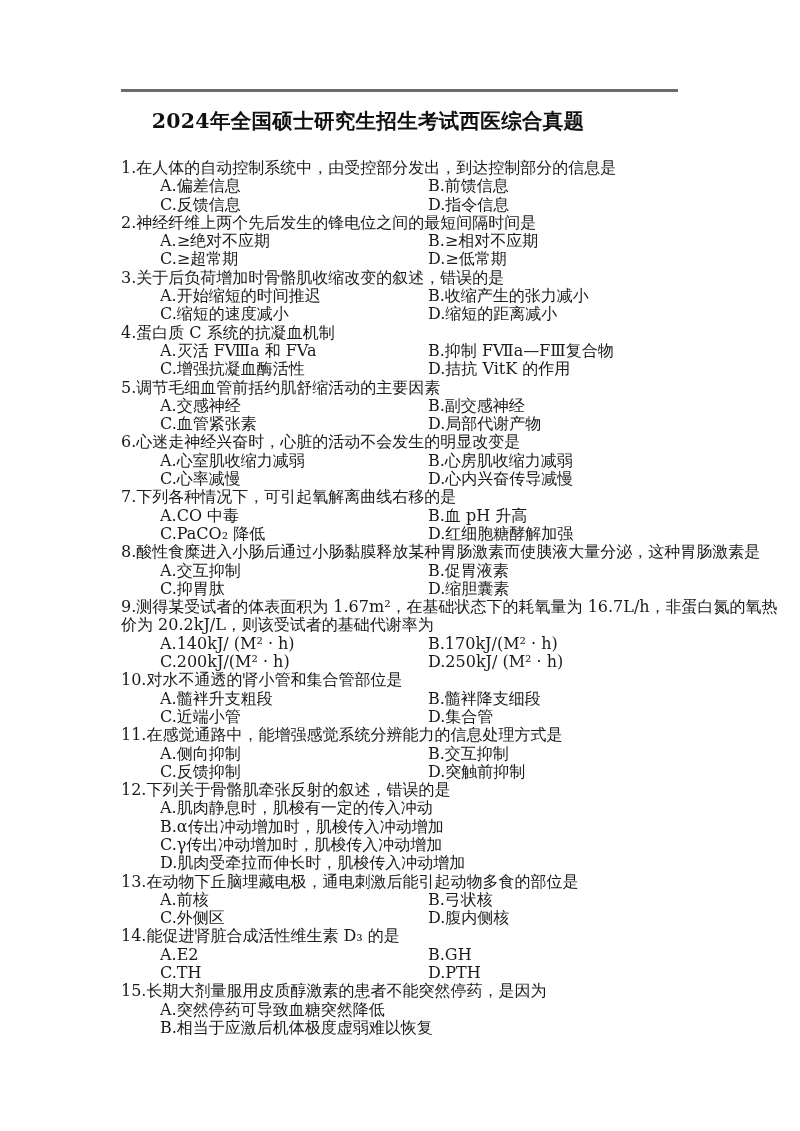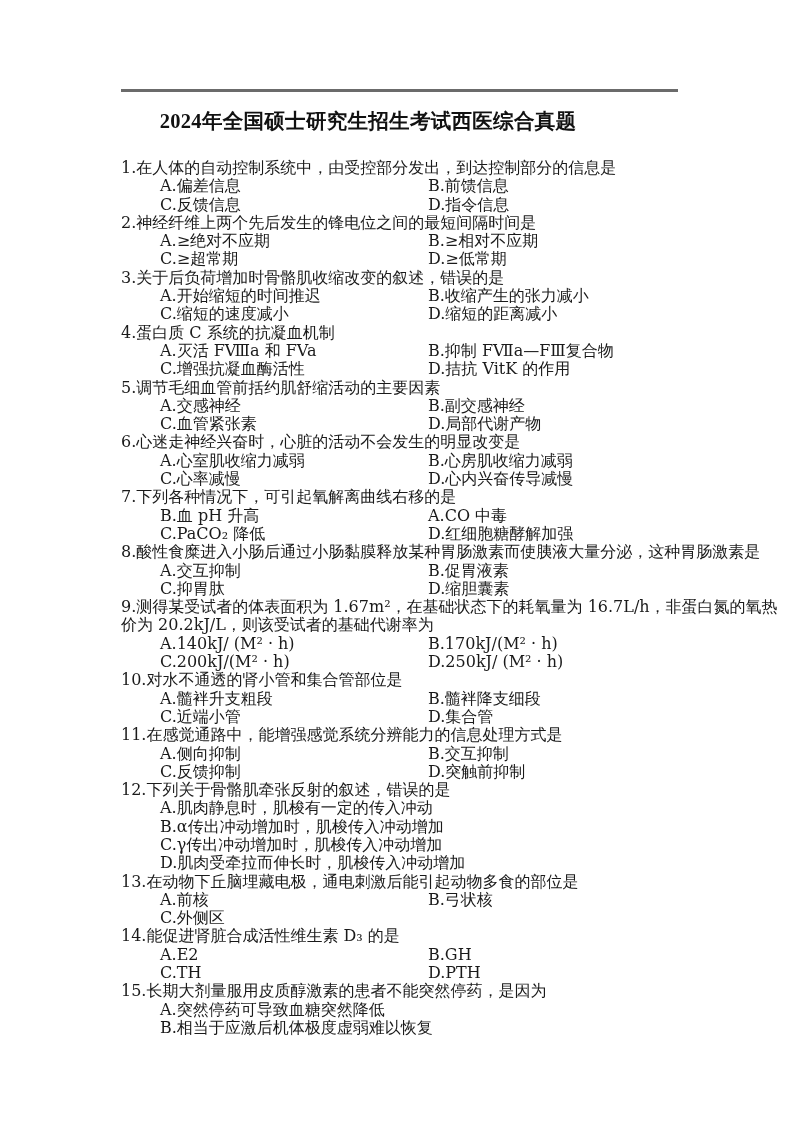--- a/index.html
+++ b/index.html
@@ -1,20 +1,20 @@
 <!DOCTYPE html>
 <html><head>
 <meta charset="utf-8">
 <style>
   html, body { margin:0; padding:0; background:#ffffff; }
   body { width:800px; height:1131px; position:relative; overflow:hidden;
          font-family:"DejaVu Serif","Liberation Serif",serif; color:#1a1a1a; }
   .rule { position:absolute; left:121px; top:89px; width:557px; height:3px; background:#6b6b6b; }
   .title { position:absolute; left:0; top:106px; width:736px; text-align:center;
-           font-size:20.5px; font-weight:bold; letter-spacing:0.3px; color:#111; line-height:30px;font-family:Liberation Serif, serif; }
+           font-size:20.5px; font-weight:bold; letter-spacing:0.3px; color:#111; line-height:30px; }
   .content { position:absolute; left:121px; top:159px; width:570px; font-size:16px; line-height:18.3px; }
   .q { white-space:nowrap; }
   .q-text { display:block; }
   .opts { display:grid; grid-template-columns:268px auto; padding-left:27px; }
   .opts.single { grid-template-columns:auto; }
   .opt { white-space:nowrap; display:block;margin-left:12px; }
 </style>
 </head>
 <body>
 
@@ -79,22 +79,22 @@
       <span class="opt">A.心室肌收缩力减弱</span>
       <span class="opt">B.心房肌收缩力减弱</span>
       <span class="opt">C.心率减慢</span>
       <span class="opt">D.心内兴奋传导减慢</span>
     </div>
   </div>
 
   <div class="q">
     <span class="q-text">7.下列各种情况下，可引起氧解离曲线右移的是</span>
     <div class="opts">
+      <span class="opt">A.CO 中毒</span>
       <span class="opt">B.血 pH 升高</span>
-      <span class="opt">A.CO 中毒</span>
       <span class="opt">C.PaCO₂ 降低</span>
       <span class="opt">D.红细胞糖酵解加强</span>
     </div>
   </div>
 
   <div class="q">
     <span class="q-text">8.酸性食糜进入小肠后通过小肠黏膜释放某种胃肠激素而使胰液大量分泌，这种胃肠激素是</span>
     <div class="opts">
       <span class="opt">A.交互抑制</span>
       <span class="opt">B.促胃液素</span>
@@ -143,20 +143,21 @@
       <span class="opt">D.肌肉受牵拉而伸长时，肌梭传入冲动增加</span>
     </div>
   </div>
 
   <div class="q">
     <span class="q-text">13.在动物下丘脑埋藏电极，通电刺激后能引起动物多食的部位是</span>
     <div class="opts">
       <span class="opt">A.前核</span>
       <span class="opt">B.弓状核</span>
       <span class="opt">C.外侧区</span>
+      <span class="opt">D.腹内侧核</span>
     </div>
   </div>
 
   <div class="q">
     <span class="q-text">14.能促进肾脏合成活性维生素 D₃ 的是</span>
     <div class="opts">
       <span class="opt">A.E2</span>
       <span class="opt">B.GH</span>
       <span class="opt">C.TH</span>
       <span class="opt">D.PTH</span>

